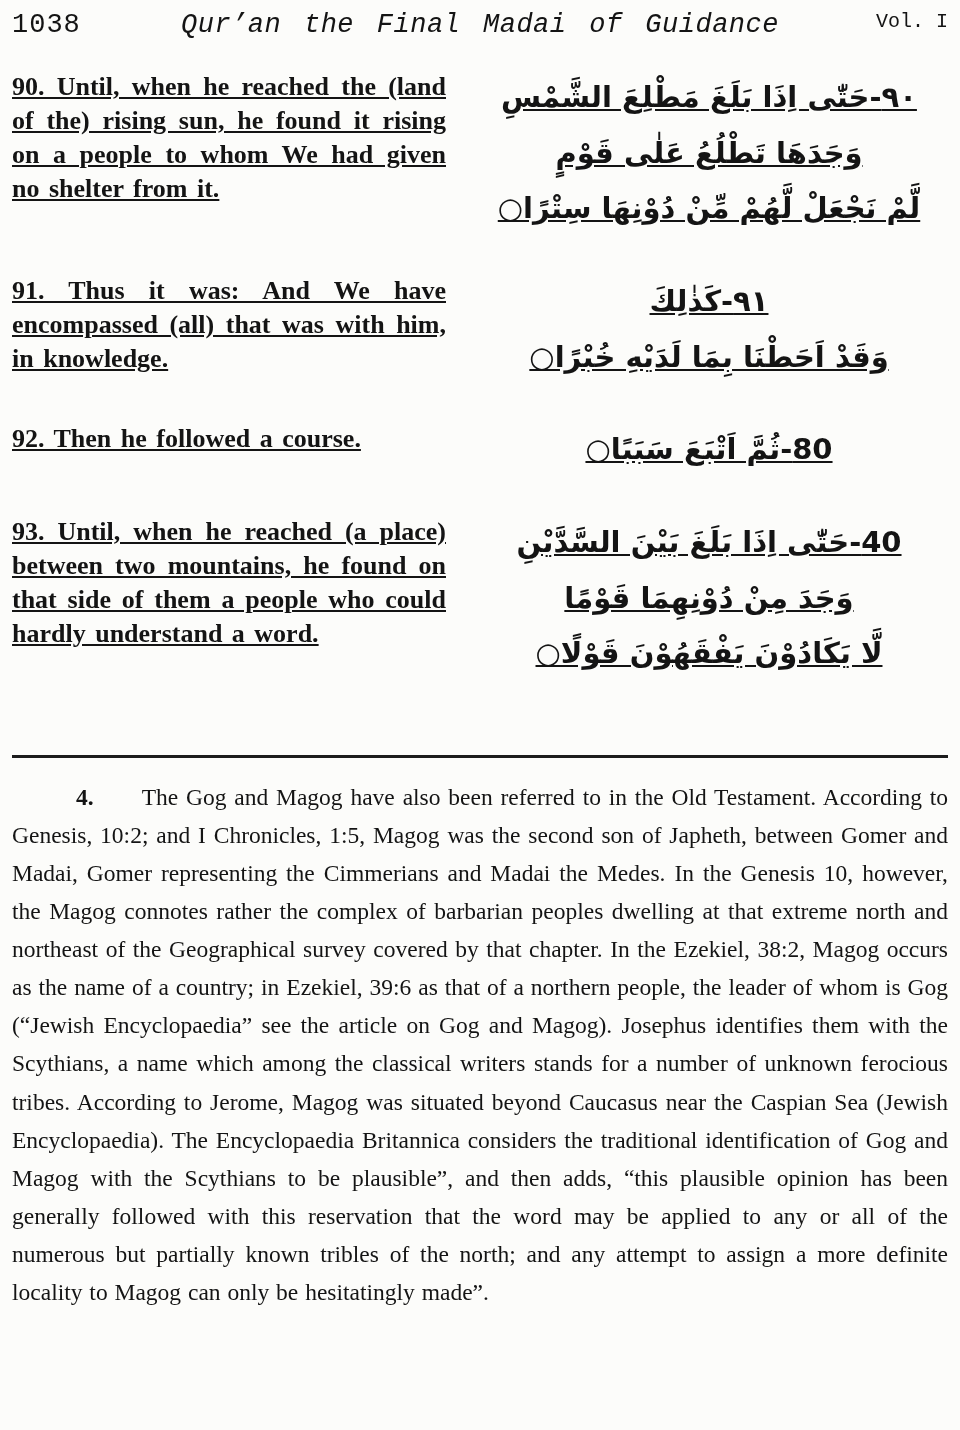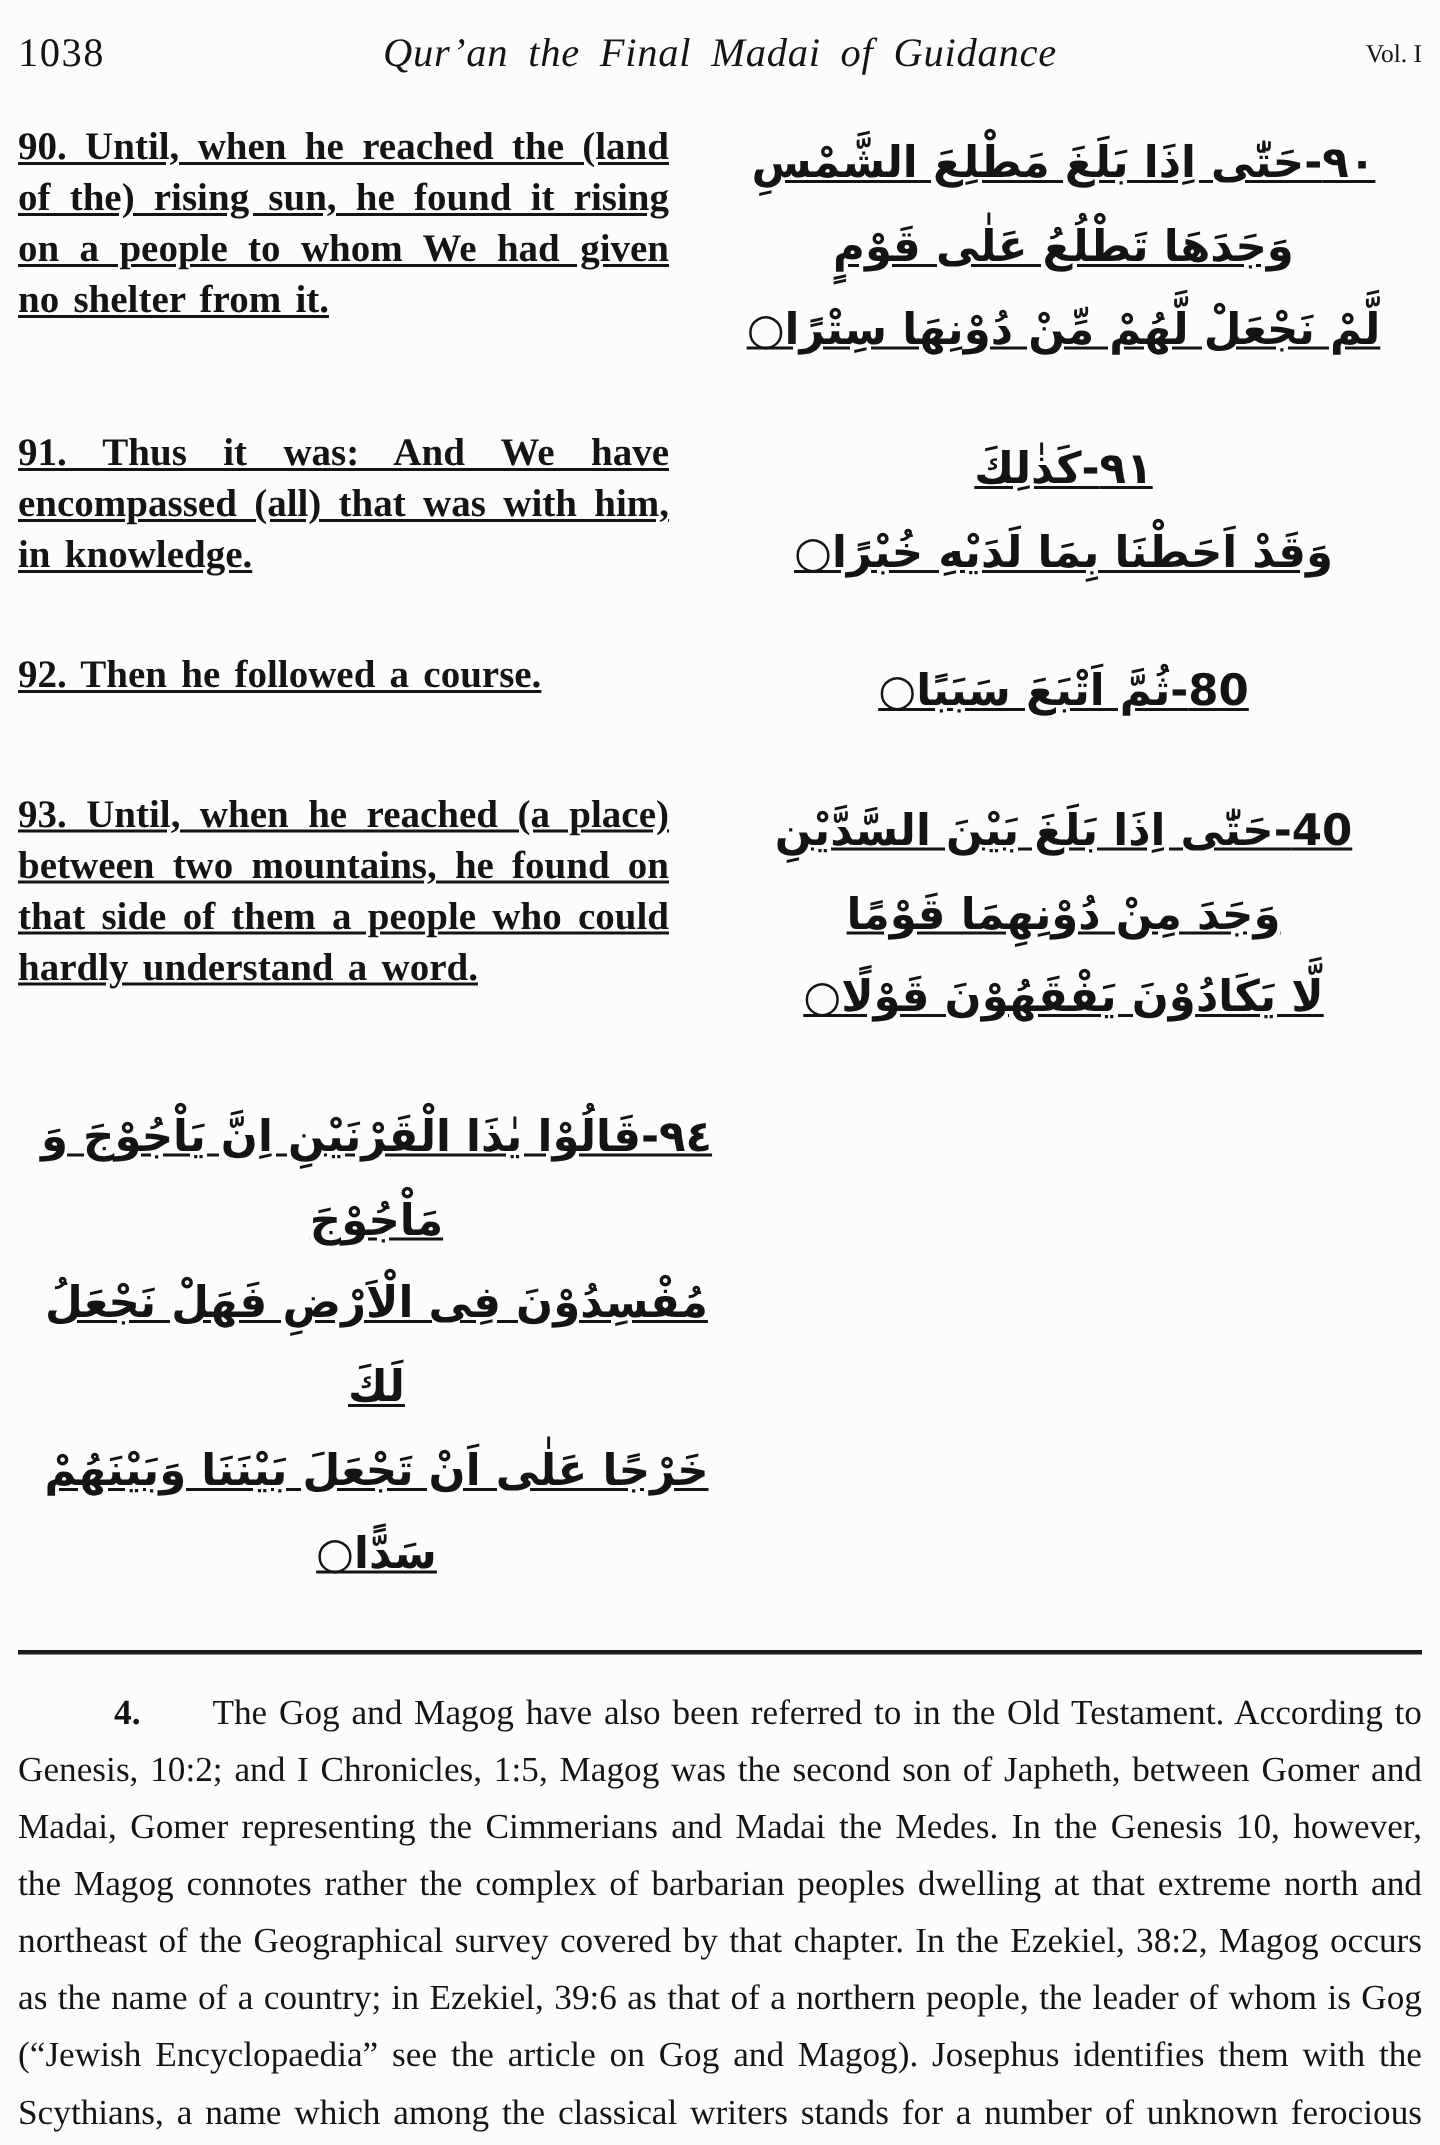--- a/index.html
+++ b/index.html
@@ -7,24 +7,24 @@
     margin: 0; padding: 0;
     width: 960px; height: 1430px;
     background: #fcfcfa;
     color: #141414;
     font-family: "Liberation Serif", serif;
     overflow: hidden;
   }
   .page { padding: 8px 12px 0 12px; }
 
   
-  .hdr { display: flex; align-items: center; margin-top: 12px; }
+  .hdr { display: flex; align-items: flex-start; margin-top: 2px; font-family: Liberation Mono, monospace; }
   .hdr .pnum { width: 150px; font-size: 27px; letter-spacing: 1px; }
   .hdr .title { flex: 1; text-align: center; font-style: italic; font-size: 27px; word-spacing: 6px; letter-spacing: 0.5px; }
-  .hdr .vol { width: 150px; text-align: right; font-size: 17px; }
+  .hdr .vol { width: 150px; text-align: right; font-size: 20px; }
 
   
   .verses { margin-top: 30px; display: flex; flex-direction: column; gap: 37px; text-decoration: underline; }
   .vrow { display: flex; justify-content: space-between; align-items: flex-start; }
   .ven {
     width: 434px;
     font-weight: bold;
     font-size: 26px;
     line-height: 1.31;
     text-align: justify;
@@ -87,24 +87,20 @@
     </div>
 
     <div class="vrow">
       <div class="ven">93. Until, when he reached (a place) between two mountains, he found on that side of them a people who could hardly understand a word.</div>
       <div class="var">40-حَتّٰى اِذَا بَلَغَ بَيْنَ السَّدَّيْنِ
 وَجَدَ مِنْ دُوْنِهِمَا قَوْمًا
 لَّا يَكَادُوْنَ يَفْقَهُوْنَ قَوْلًا○</div>
     </div>
 
     <div class="vrow">
-      <div class="var">٩٤-قَالُوْا يٰذَا الْقَرْنَيْنِ اِنَّ يَاْجُوْجَ وَ
-مَاْجُوْجَ
-مُفْسِدُوْنَ فِى الْاَرْضِ فَهَلْ نَجْعَلُ لَكَ
-خَرْجًا عَلٰى اَنْ تَجْعَلَ بَيْنَنَا وَبَيْنَهُمْ سَدًّا○</div>
     </div>
 
   </div>
 
   <hr class="rule">
 
   <p class="fn fn1"><span class="fnnum">4.</span><span>The Gog and Magog have also been referred to in the Old Testament. According to Genesis, 10:2; and I Chronicles, 1:5, Magog was the second son of Japheth, between Gomer and Madai, Gomer representing the Cimmerians and Madai the Medes. In the Genesis 10, however, the Magog connotes rather the complex of barbarian peoples dwelling at that extreme north and northeast of the Geographical survey covered by that chapter. In the Ezekiel, 38:2, Magog occurs as the name of a country; in Ezekiel, 39:6 as that of a northern people, the leader of whom is Gog (“Jewish Encyclopaedia” see the article on Gog and Magog). Josephus identifies them with the Scythians, a name which among the classical writers stands for a number of unknown ferocious tribes. According to Jerome, Magog was situated beyond Caucasus near the Caspian Sea (Jewish Encyclopaedia). The Encyclopaedia Britannica considers the traditional identification of Gog and Magog with the Scythians to be plausible”, and then adds, “this plausible opinion has been generally followed with this reservation that the word may be applied to any or all of the numerous but partially known tribles of the north; and any attempt to assign a more definite locality to Magog can only be hesitatingly made”.</span></p>
 
 </div>
 

